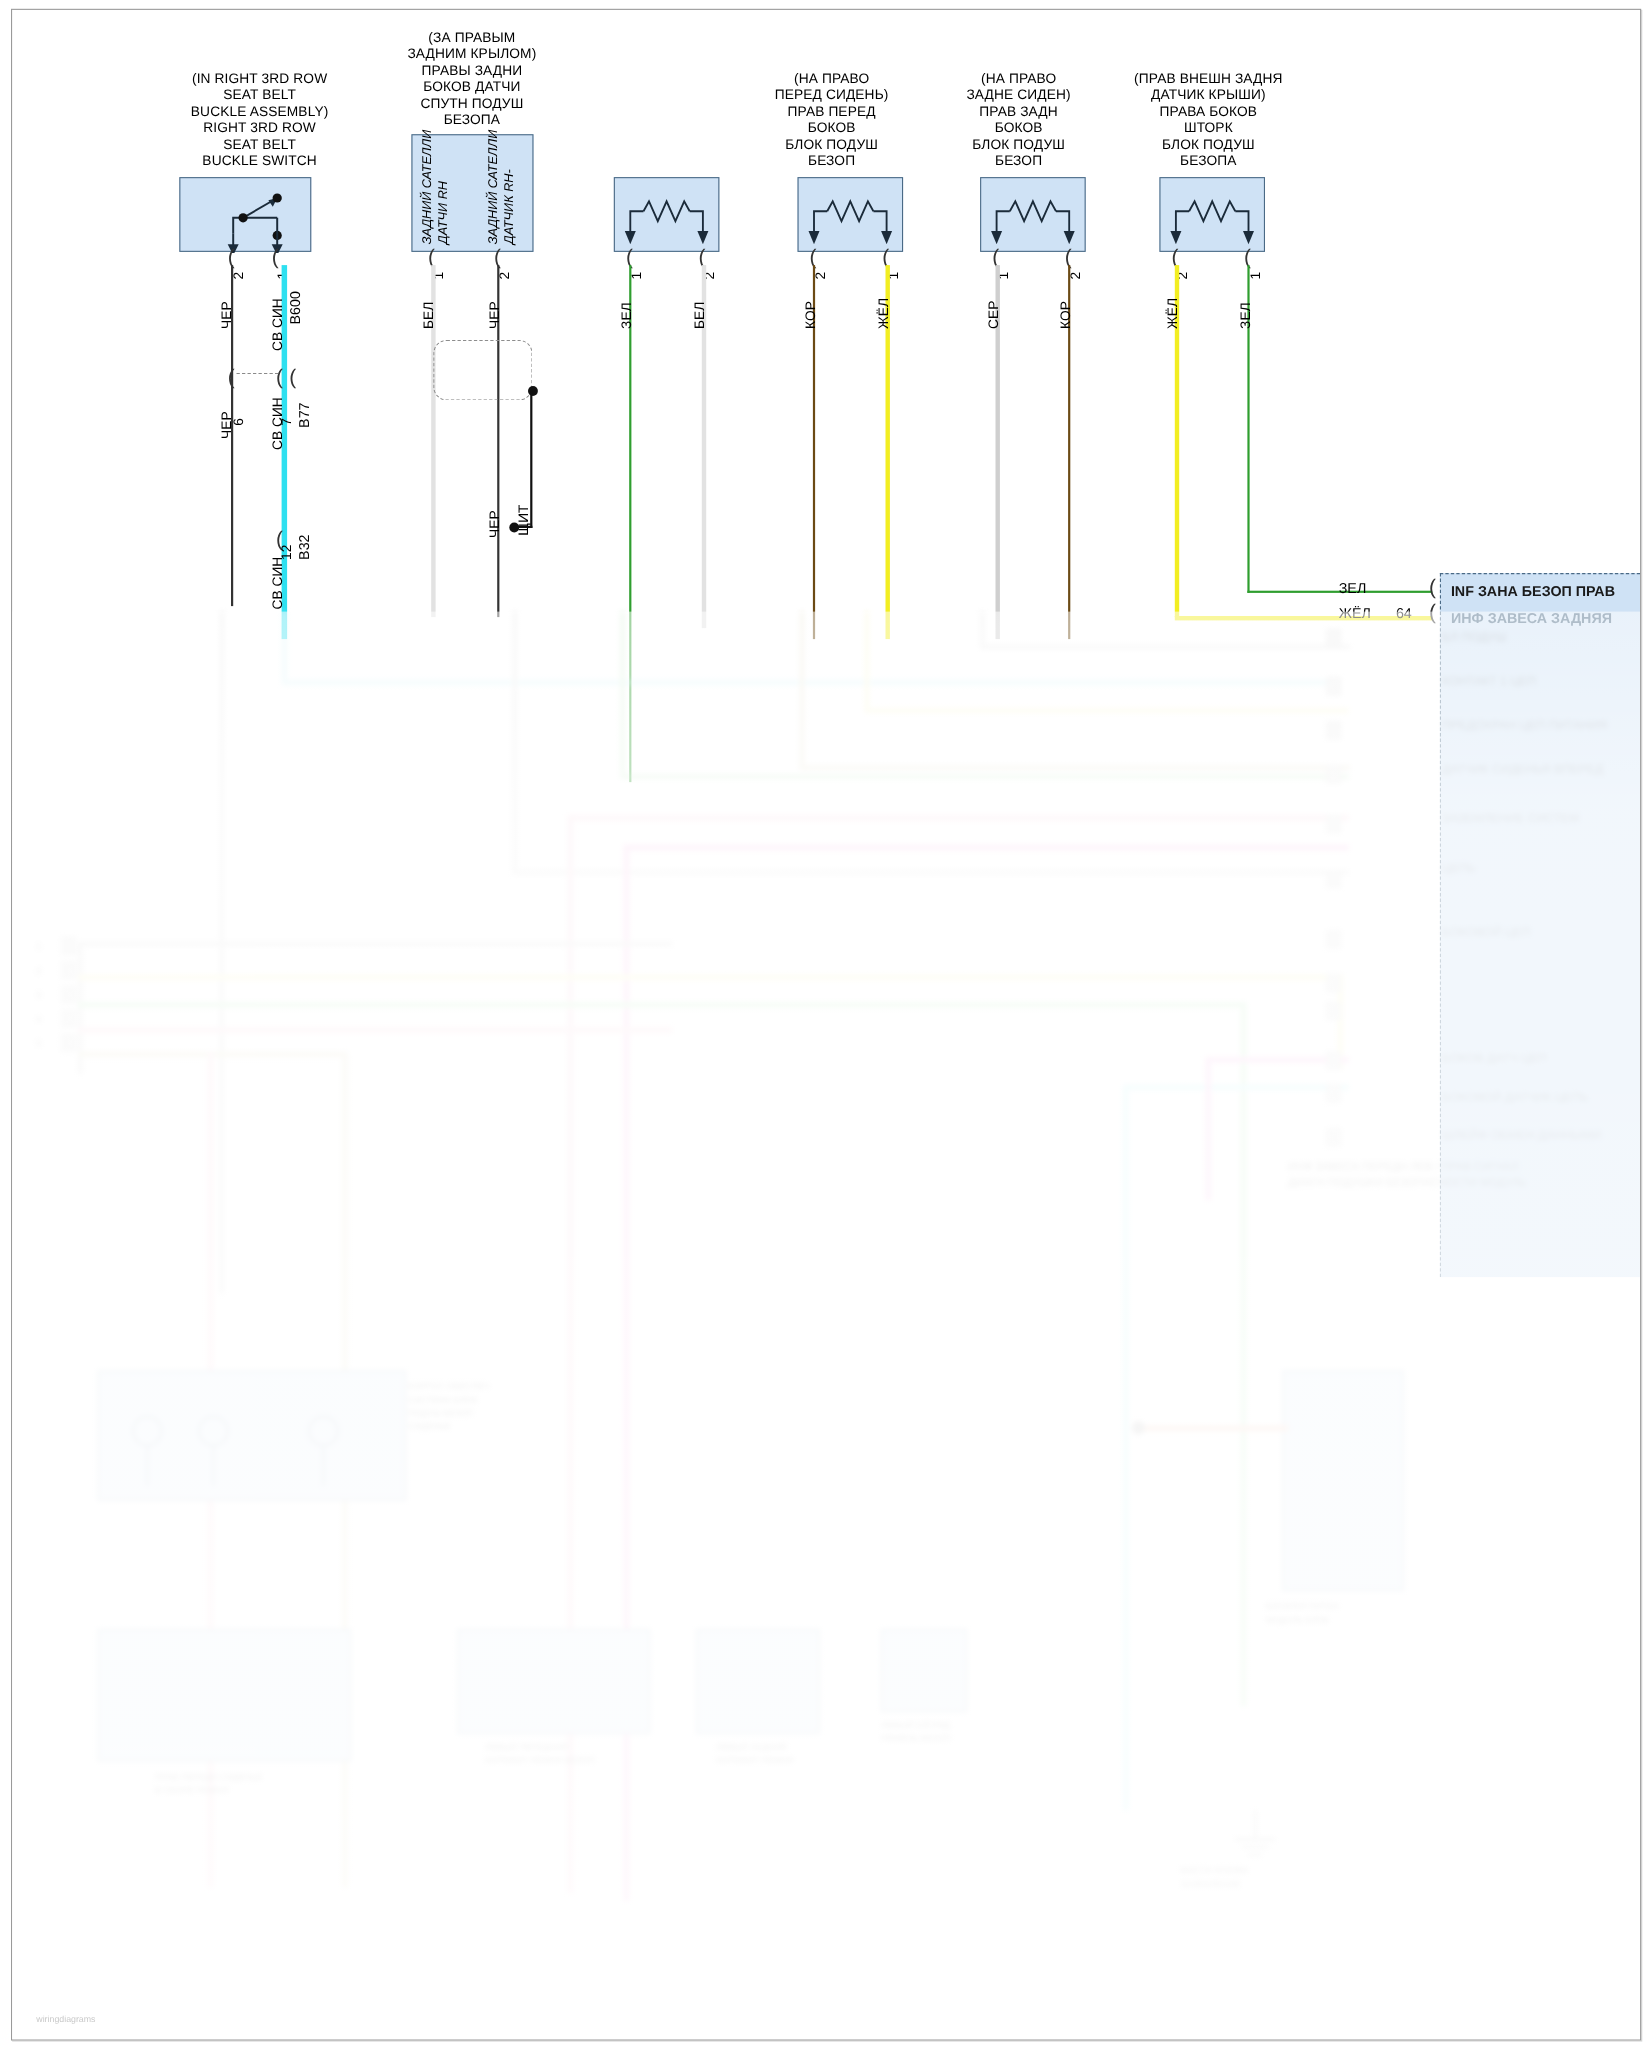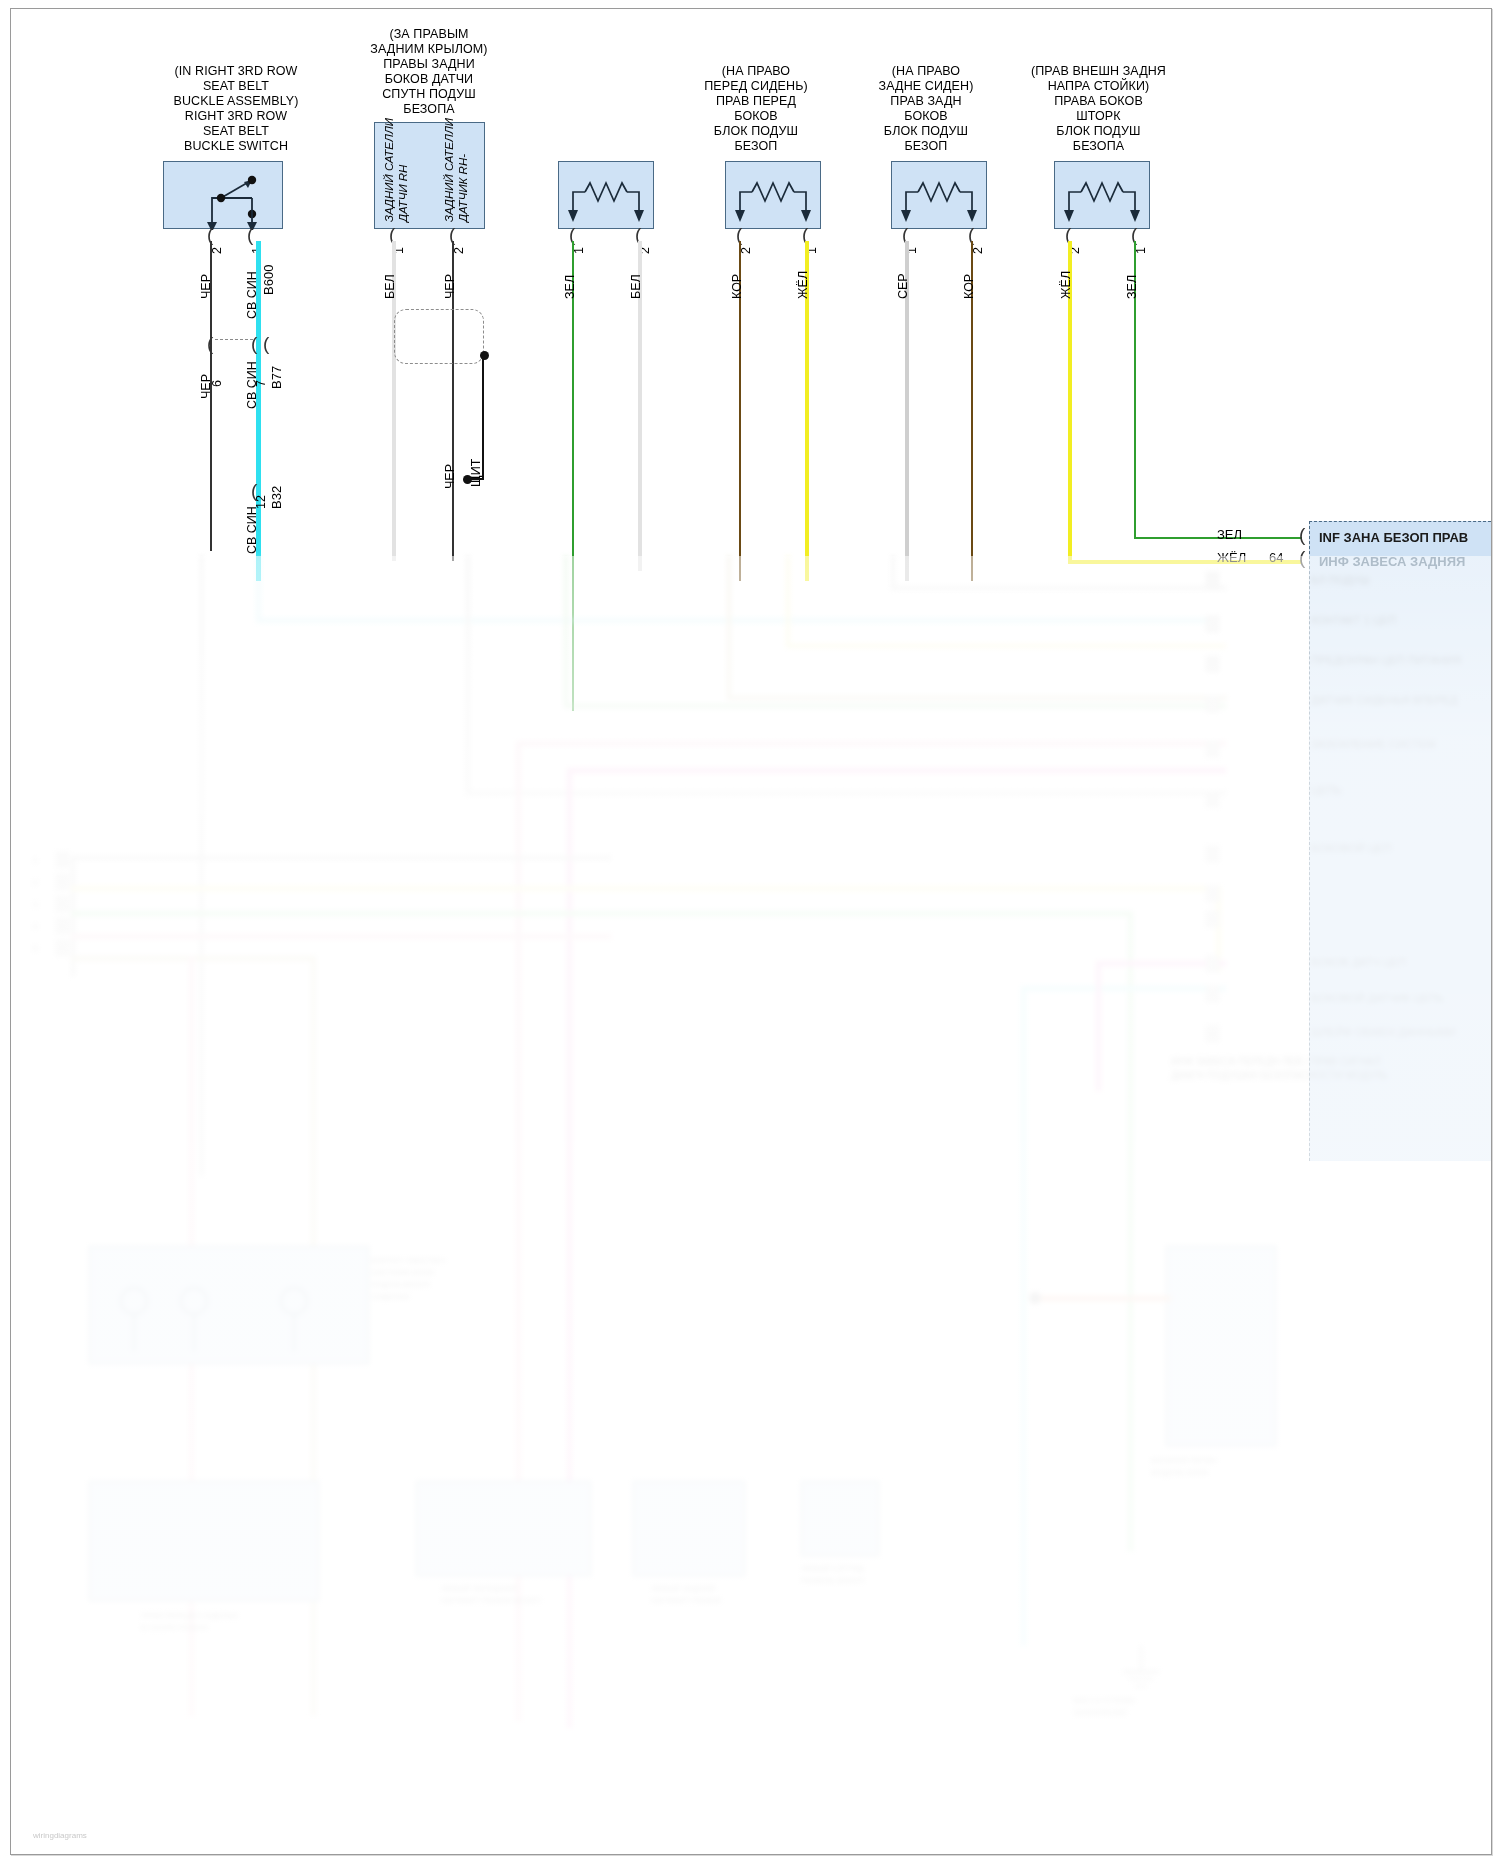--- a/index.html
+++ b/index.html
@@ -200,21 +200,21 @@
     <div class="pinnum" style="left:894px;top:245px;">1</div>
     <div class="pinnum" style="left:960px;top:245px;">2</div>
 
     <div class="vwire" style="left:894px;top:232px;height:340px;background:#cfcfcf;width:4px;"></div>
     <div class="vlabel" style="left:885px;top:290px;">СЕР</div>
 
     <div class="vwire" style="left:960px;top:232px;height:340px;background:#6b4a14;"></div>
     <div class="vlabel" style="left:951px;top:290px;">КОР</div>
 
     <div class="lbl" style="left:985px;top:55px;width:205px;">(ПРАВ ВНЕШН ЗАДНЯ
-НАПРА СТОЙКИ)
+ДАТЧИК КРЫШИ)
 ПРАВА БОКОВ
 ШТОРК
 БЛОК ПОДУШ
 БЕЗОПА</div>
 
     <div class="box" style="left:1043px;top:152px;width:96px;height:68px;">
       <svg width="96" height="68" style="position:absolute;left:0;top:0;">
         <polyline points="14,52 14,30 26,30" fill="none" stroke="#1b2b3a" stroke-width="1.7"></polyline>
         <polyline points="26,30 31,21 39,39 47,21 55,39 63,21 68,30" fill="none" stroke="#1b2b3a" stroke-width="1.7"></polyline>
         <polyline points="68,30 80,30 80,52" fill="none" stroke="#1b2b3a" stroke-width="1.7"></polyline>

